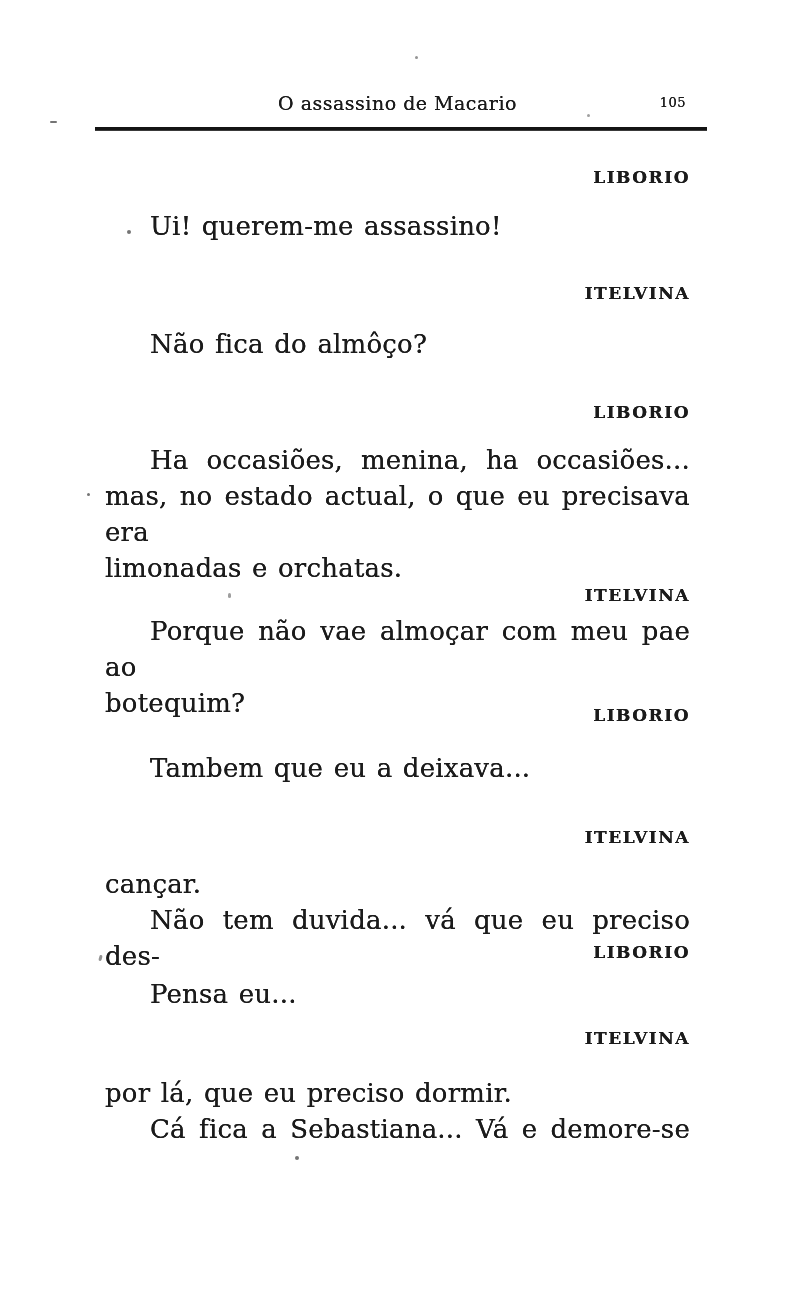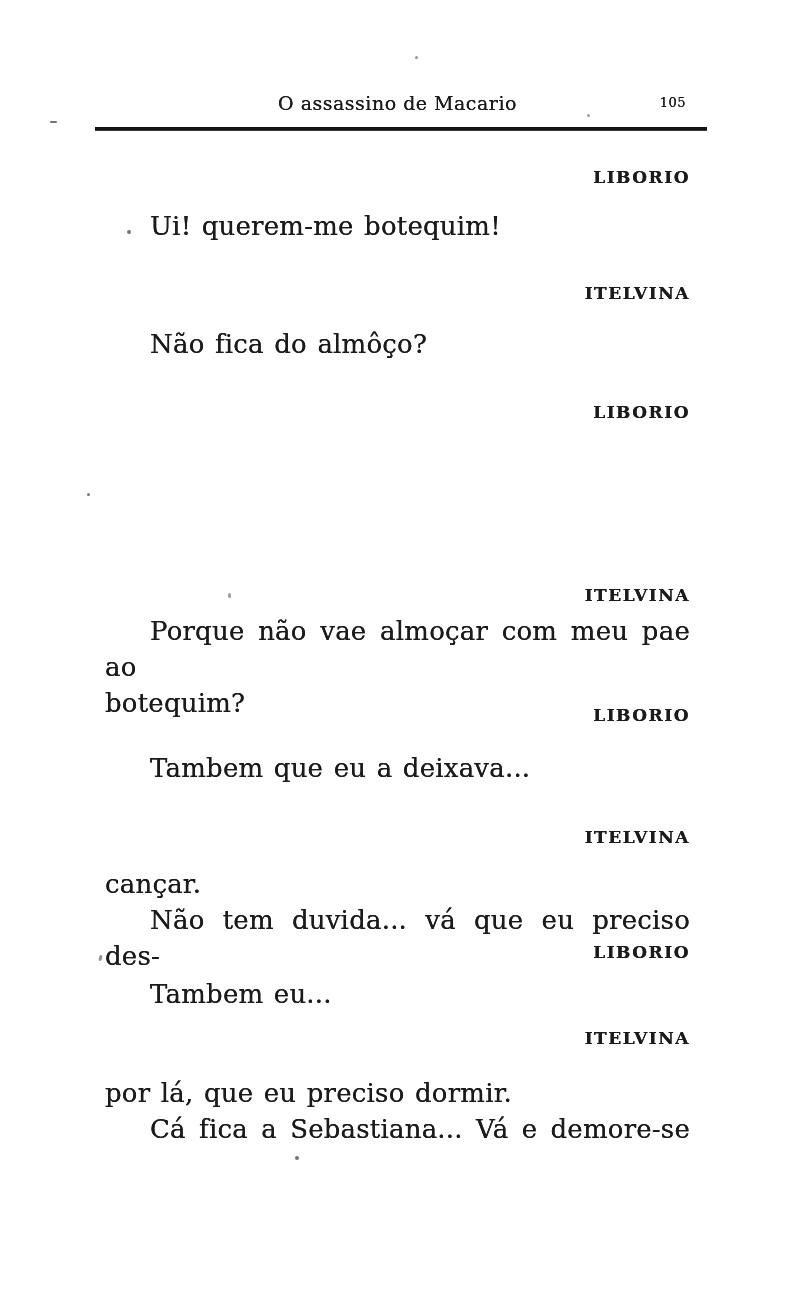--- a/index.html
+++ b/index.html
@@ -61,50 +61,55 @@
 <div class="page">
 
   <div class="running-header">
     <span>O assassino de Macario</span>
     <span class="page-number">105</span>
   </div>
   <div class="header-rule"></div>
 
   <div class="speaker" style="top:167px">LIBORIO</div>
   <div class="utterance" style="top:208px">
-    <div class="line indent">Ui! querem-me botequim!</div>
+    <div class="line indent">Ui! querem-me assassino!</div>
   </div>
 
   <div class="speaker" style="top:283px">ITELVINA</div>
   <div class="utterance" style="top:326px">
     <div class="line indent">Não fica do almôço?</div>
   </div>
 
   <div class="speaker" style="top:402px">LIBORIO</div>
+  <div class="utterance" style="top:442px">
+    <div class="line indent justify">Ha occasiões, menina, ha occasiões...</div>
+    <div class="line justify">mas, no estado actual, o que eu precisava era</div>
+    <div class="line">limonadas e orchatas.</div>
+  </div>
 
   <div class="speaker" style="top:585px">ITELVINA</div>
   <div class="utterance" style="top:613px">
     <div class="line indent justify">Porque não vae almoçar com meu pae ao</div>
     <div class="line">botequim?</div>
   </div>
 
   <div class="speaker" style="top:705px">LIBORIO</div>
   <div class="utterance" style="top:750px">
     <div class="line indent">Tambem que eu a deixava...</div>
   </div>
 
   <div class="speaker" style="top:827px">ITELVINA</div>
   <div class="utterance" style="top:866px">
     <div class="line">cançar.</div>
     <div class="line indent justify">Não tem duvida... vá que eu preciso des-</div>
   </div>
 
   <div class="speaker" style="top:942px">LIBORIO</div>
   <div class="utterance" style="top:976px">
-    <div class="line indent">Tambem eu...</div>
+    <div class="line indent">Pensa eu...</div>
   </div>
 
   <div class="speaker" style="top:1028px">ITELVINA</div>
   <div class="utterance" style="top:1075px">
     <div class="line">por lá, que eu preciso dormir.</div>
     <div class="line indent justify">Cá fica a Sebastiana... Vá e demore-se</div>
   </div>
 
   <div class="speck" style="left:127px; top:230px; width:4px; height:4px;"></div>
   <div class="speck" style="left:87px;  top:493px; width:3px; height:3px;"></div>

